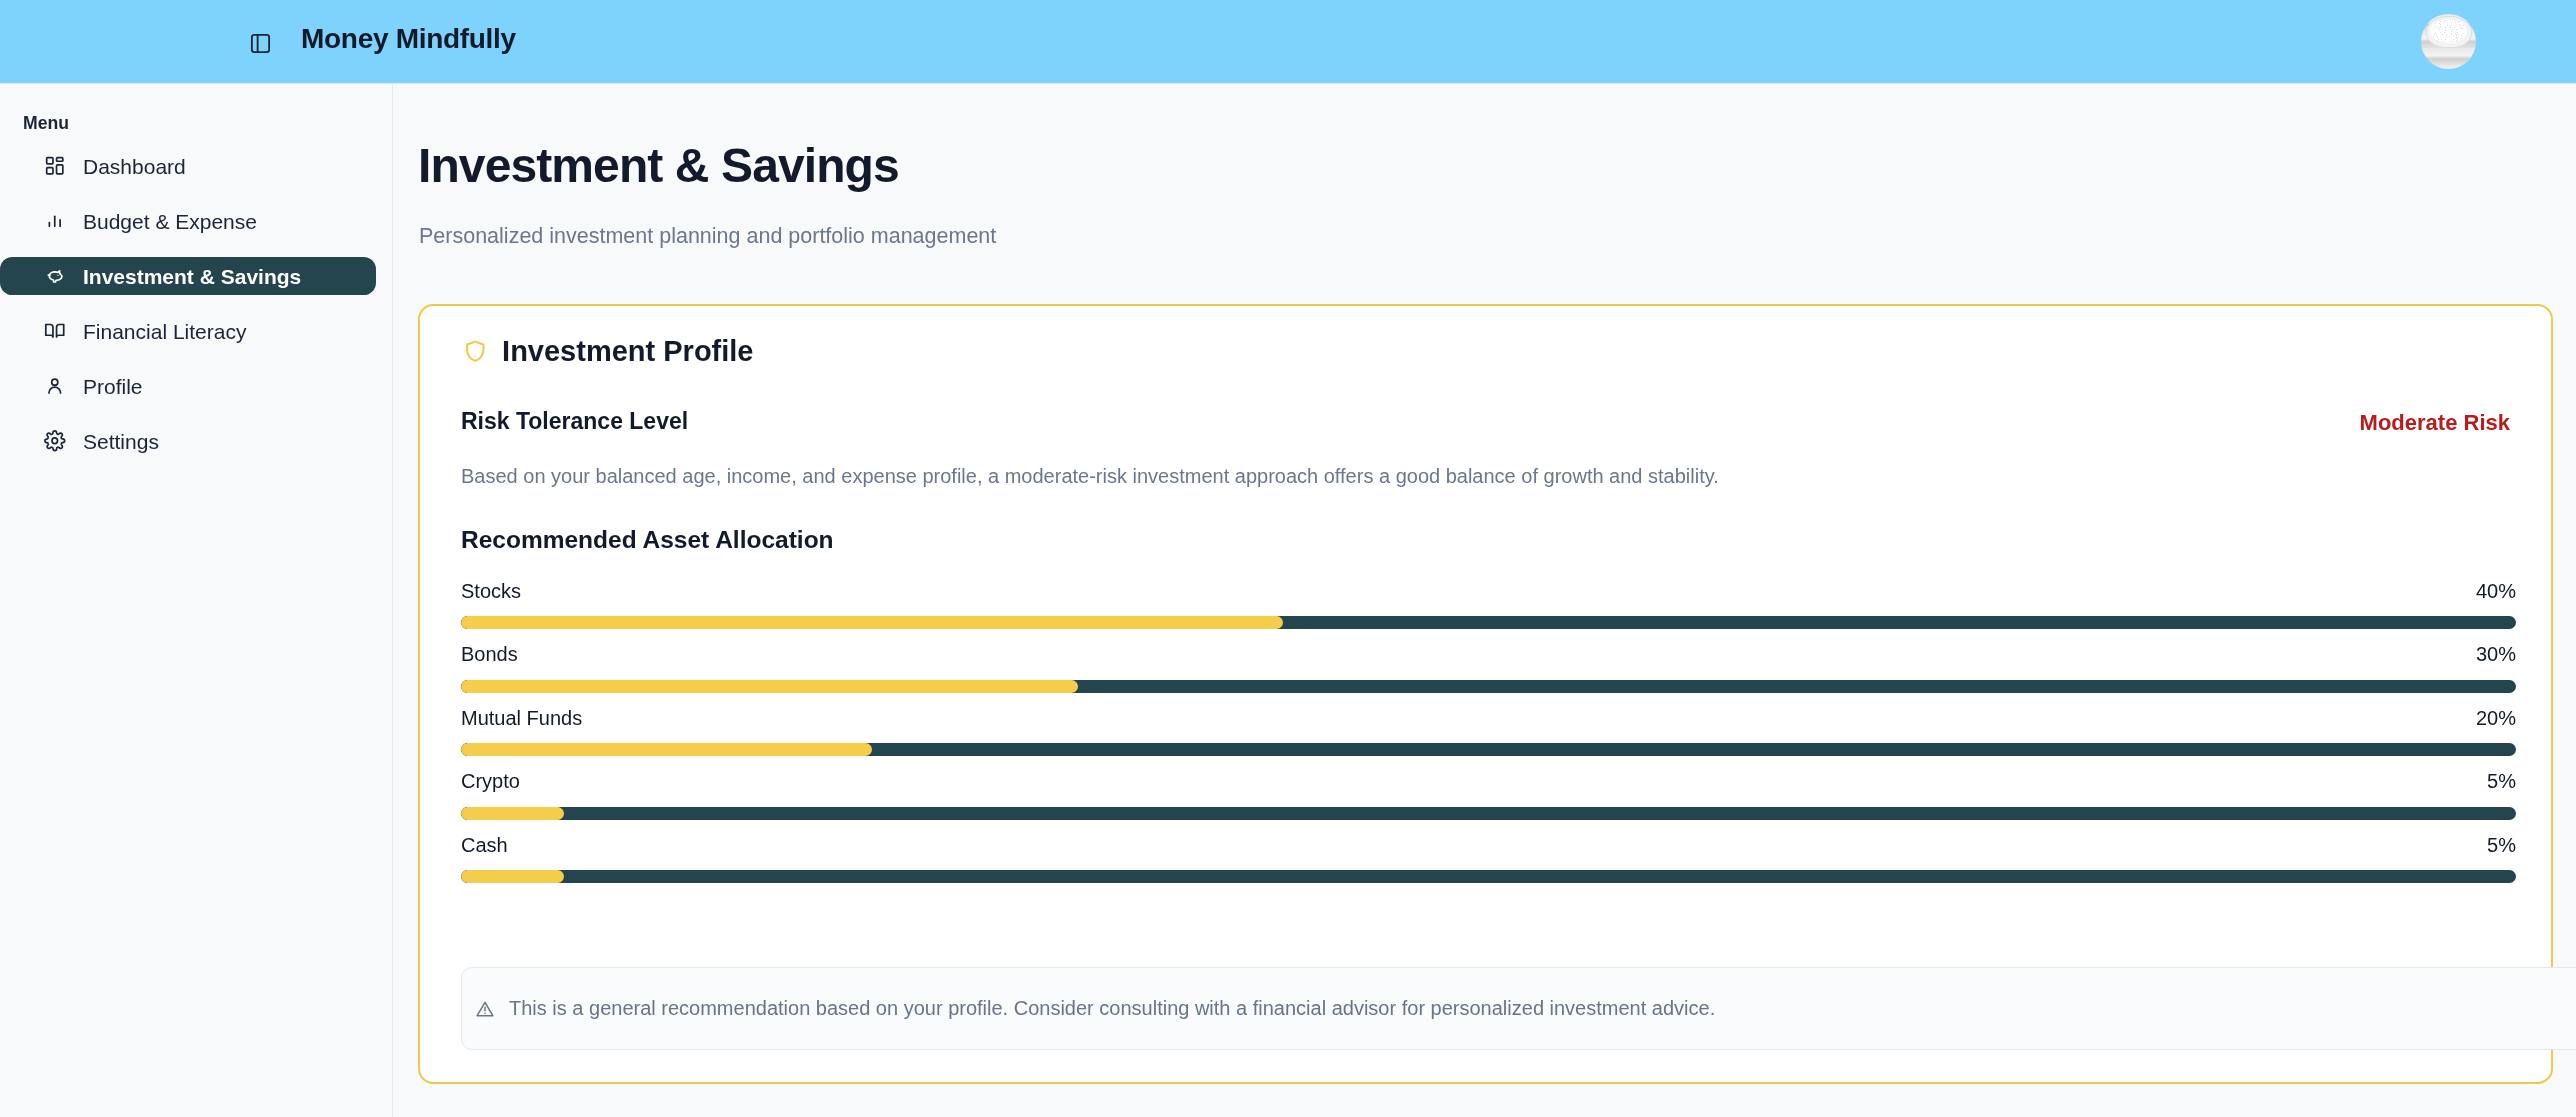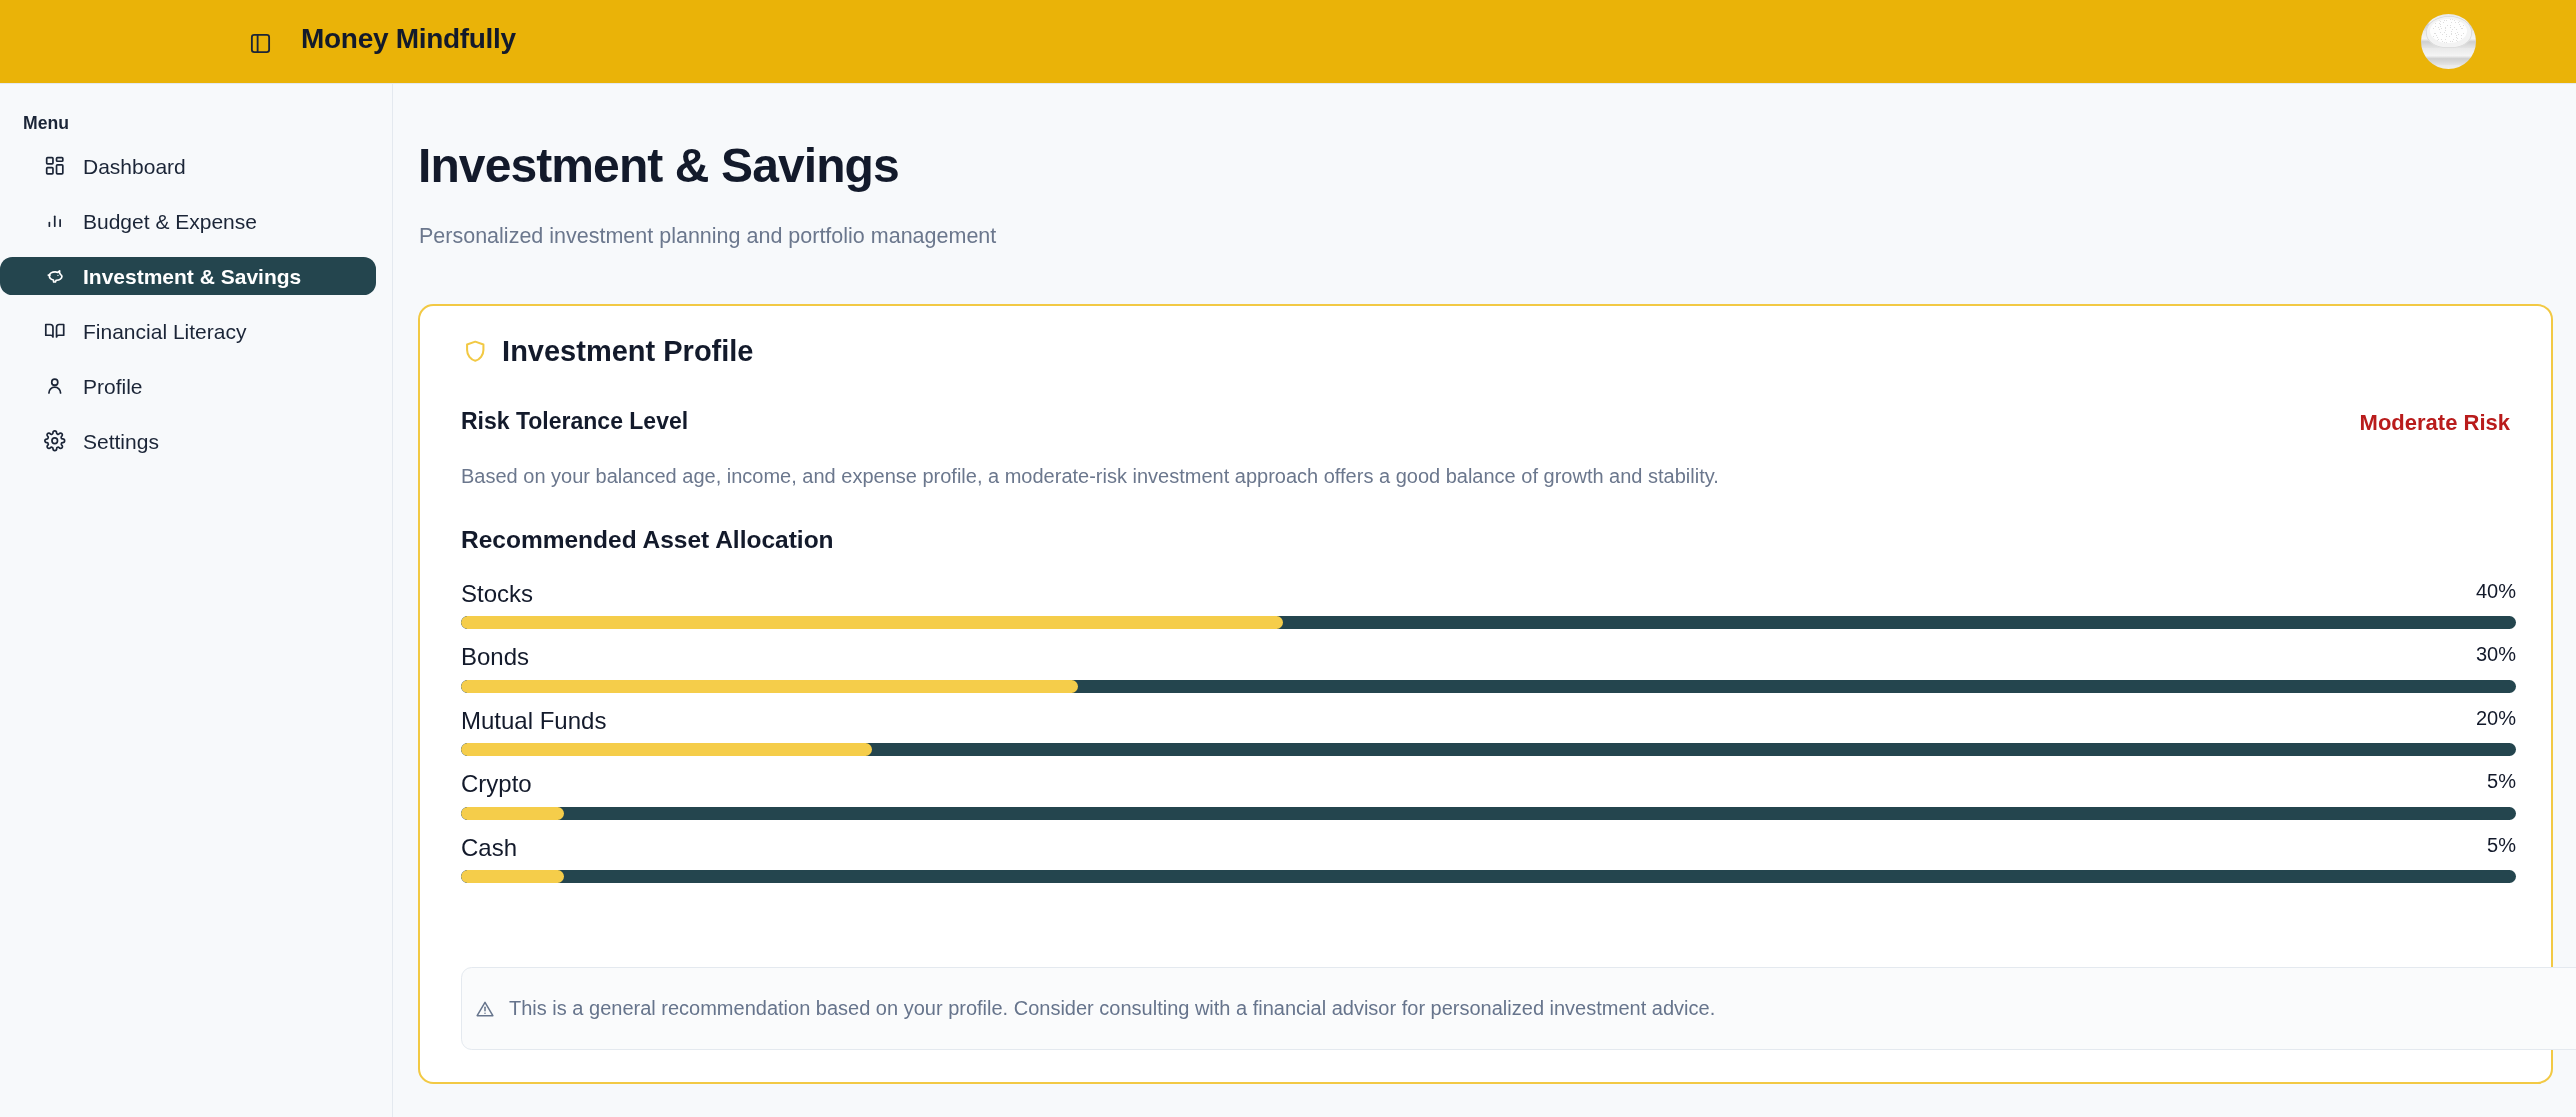--- a/index.html
+++ b/index.html
@@ -7,21 +7,21 @@
     width:2576px; height:1118px;
     background:#f7f9fb;
     font-family:"Liberation Sans", sans-serif;
     color:#131a2b;
     overflow:hidden;
   }
 
   
   .topbar{
     position:absolute; left:0; top:0; width:2576px; height:84px;
-    background:#eab308;
+    background:#7dd3fc;
     border-bottom:0.8px solid #e4e9ef;
     display:flex; align-items:center;
   }
   .sidebar-toggle{
     position:absolute; left:245px; top:28px;
     width:31px; height:31px;
     display:flex; align-items:center; justify-content:center;
     cursor:pointer;
   }
   .app-title{
@@ -126,21 +126,21 @@
     position:absolute; left:41px; top:220px;
     font-size:24.5px; font-weight:700; color:#131a2b;
   }
 
   .alloc-list{ position:absolute; left:41px; top:274px; width:2055px; }
   .alloc-row{ position:relative; margin-bottom:14px; }
   .alloc-head{
     position:relative; height:28px;
     display:flex; justify-content:space-between; align-items:flex-start;
   }
-  .alloc-name{ font-size:24px; color:#131a2b; }
+  .alloc-name{ font-size:20px; color:#131a2b; }
   .alloc-pct{ font-size:20px; color:#131a2b; }
   .bar-track{
     position:relative; width:2055px; height:13px;
     background:#24454e; border-radius:7px; overflow:hidden;
     margin-top:8.4px;
   }
   .bar-fill{
     position:absolute; left:0; top:0; height:13px;
     background:#f5cd4a; border-radius:7px;
   }

